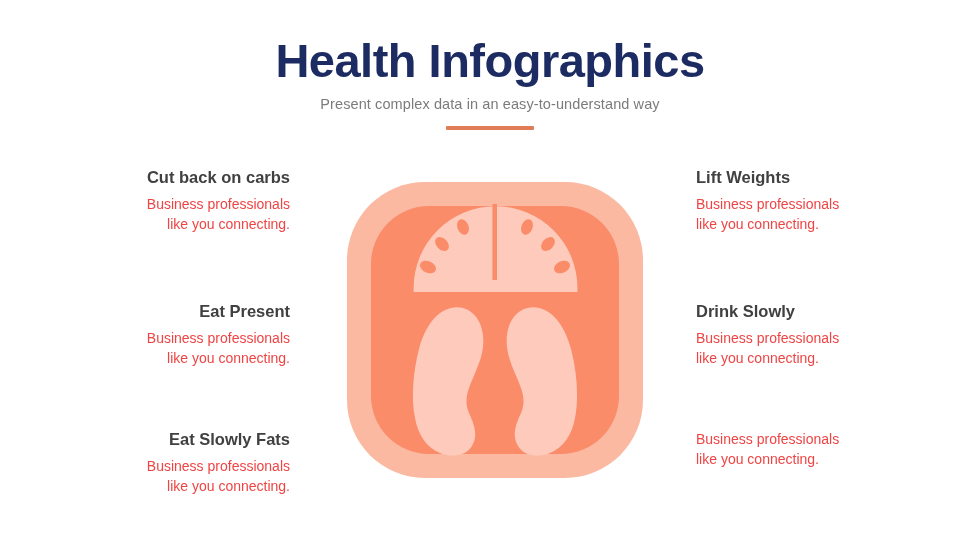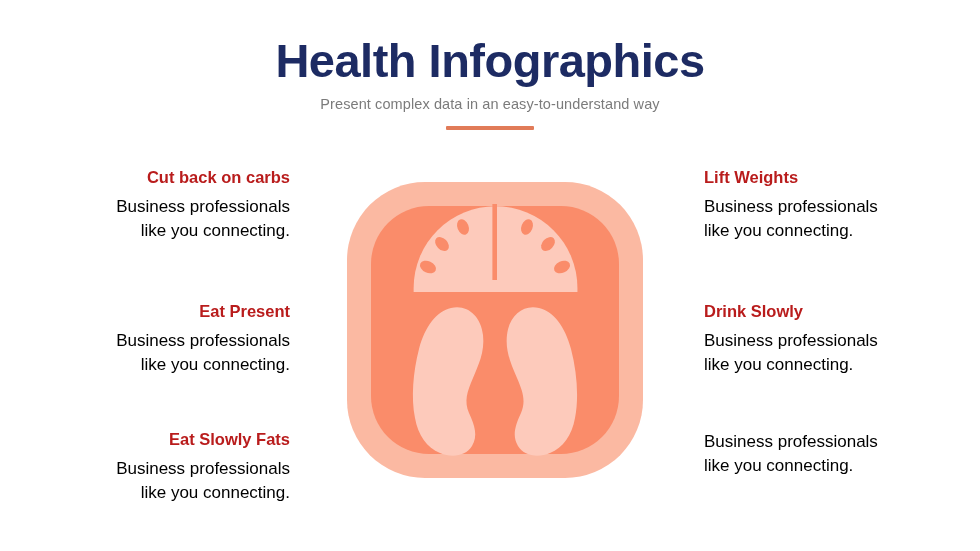--- a/index.html
+++ b/index.html
@@ -62,37 +62,37 @@
     position: absolute;
     width: 250px;
   }
 
   .col-left  { left: 40px;  top: 168px; text-align: right; }
   .col-right { left: 688px; top: 168px; text-align: left;  }
 
   .item { position: absolute; width: 250px; }
 
   .col-left  .item { right: 0; }
-  .col-right .item { left: 16px; }
+  .col-right .item { left: 8px; }
 
   .item-0 { top: 0px; }
   .item-1 { top: 134px; }
   .item-2 { top: 262px; }
 
   .item-title {
     font-size: 16.5px;
     font-weight: bold;
-    color: #b91c1c;
+    color: #404040;
     line-height: 1.2;
     margin-bottom: 7px;
   }
 
   .item-desc {
-    font-size: 17px;
-    color: #000000;
+    font-size: 14px;
+    color: #ef4444;
     line-height: 1.42;
     white-space: pre-line;
   }
 
   
   .scale-wrap {
     position: absolute;
     left: 345px;
     top: 180px;
     width: 300px;

